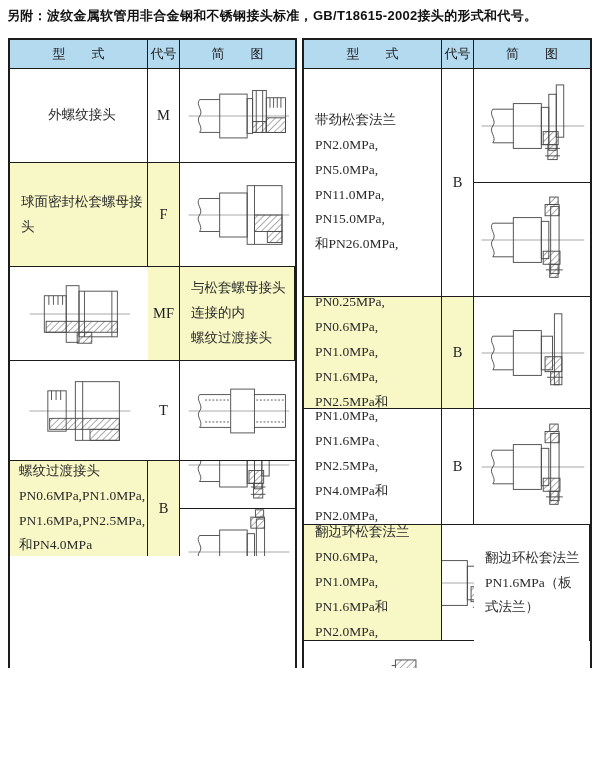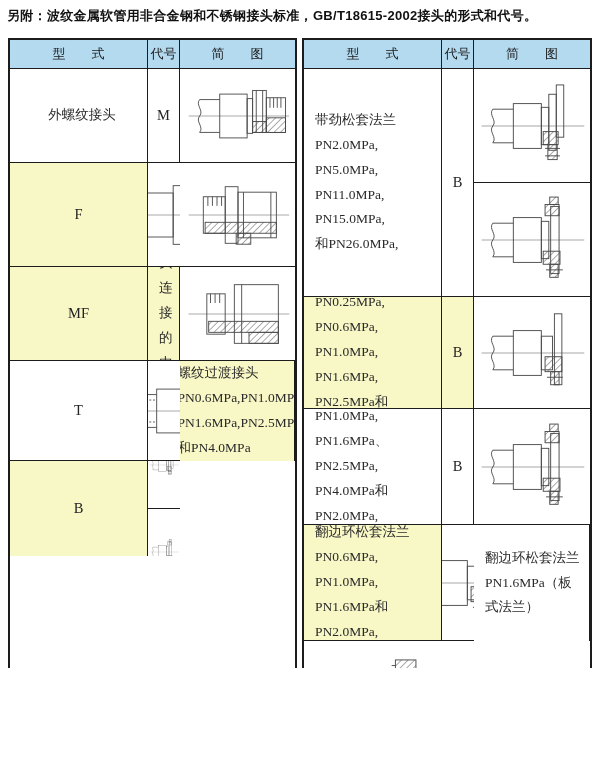--- a/index.html
+++ b/index.html
@@ -187,20 +187,23 @@
       </div>
     <div class="cell c2">
         <span class="code-text">M</span>
       </div>
     <div class="cell c3 diag-cell">
       <svg class="diag" width="110" height="84" viewBox="0 0 120 92">
           <use href="#sym-m"></use>
         </svg>
     </div>
 
+    <div class="cell c1 hl type-cell">
+        <span class="type-text">球面密封松套螺母接头</span>
+      </div>
     <div class="cell c2 hl">
         <span class="code-text">F</span>
       </div>
     <div class="cell c3 diag-cell">
       <svg class="diag" width="110" height="88" viewBox="0 0 120 92">
           <use href="#sym-f"></use>
         </svg>
     </div>
 
     <div class="cell c3 diag-cell">

